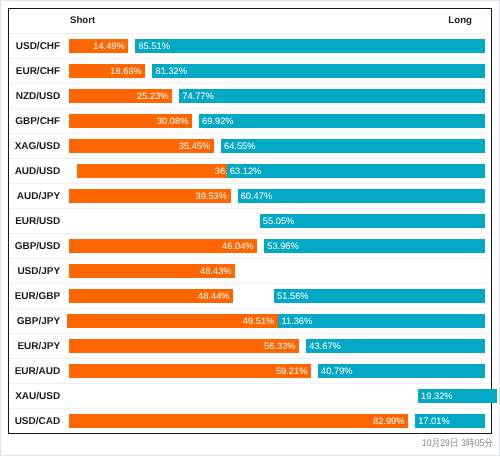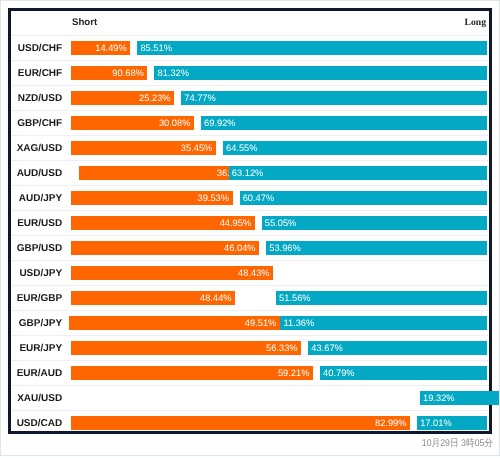--- a/index.html
+++ b/index.html
@@ -1,56 +1,56 @@
 <!DOCTYPE html>
 <html><head>
 <meta charset="utf-8">
 <title>FX Sentiment</title>
 <style>
   html,body{margin:0;padding:0;}
   body{width:500px;height:458px;background:#ffffff;font-family:"Liberation Sans",sans-serif;-webkit-font-smoothing:antialiased;text-rendering:geometricPrecision;}
   .page{position:absolute;left:0px;top:0px;width:500px;height:458px;overflow:hidden;}
   .frame{position:absolute;left:0px;top:0px;width:500px;height:456px;border:1px solid #dce5e7;box-sizing:border-box;background:#ffffff;}
   
-  .card{position:absolute;left:8px;top:8px;width:484px;height:426px;border:3px solid #0f172a;box-sizing:border-box;background:#fff;}
+  .card{position:absolute;left:8px;top:8px;width:484px;height:426px;border:1px solid #0f172a;box-sizing:border-box;background:#fff;}
   .hdrrow{position:absolute;left:0;top:0;right:0;height:25px;border-bottom:1px solid #efefef;box-sizing:border-box;}
   .hlbl{will-change:opacity;position:absolute;top:6.4px;font-size:9.7px;font-weight:bold;color:#232323;line-height:11px;white-space:nowrap;}
   .row{position:absolute;left:0;right:0;height:25px;border-bottom:1px solid #efefef;box-sizing:border-box;}
   .row.last{border-bottom:none;}
   .pair{will-change:opacity;position:absolute;top:7px;font-size:10px;font-weight:bold;color:#1a1a1a;line-height:11px;text-align:right;white-space:nowrap;}
   .bar{position:absolute;top:5.3px;height:14px;font-size:9.3px;line-height:14.6px;color:#ffffff;box-sizing:border-box;white-space:nowrap;overflow:hidden;}
   .bar.s{background:#ff6600;text-align:right;padding-right:3.6px;}
   .bar>span{will-change:opacity;display:block;}
   .bar.l{background:#02a8c4;text-align:left;padding-left:3.1px;}
   .foot{position:absolute;will-change:opacity;right:6.6px;top:439.2px;font-size:9.8px;color:#8a8a8a;line-height:10px;white-space:nowrap;transform:scaleX(0.89);transform-origin:100% 50%;}
 </style>
 </head>
 <body>
 
 <div class="page">
   <div class="frame"></div>
   <div class="card">
     <div class="hdrrow">
       <span class="hlbl" id="shortHdr" style="left: 60.99px;">Short</span>
-      <span class="hlbl" id="longHdr" style="right: 3px; font-family: Liberation Serif, serif;">Long</span>
+      <span class="hlbl" id="longHdr" style="right: 19px;">Long</span>
     </div>
     <div id="rows">
         <div class="row" style="top:25.00px;height:25.00px">
           <span class="pair" style="left:0;width:51.19px">USD/CHF</span>
           <div class="bar s" style="left:60.19px;width:59.18px">
             <span>14.49%</span>
           </div>
           <div class="bar l" style="left:126.31px;width:349.24px">
             <span>85.51%</span>
           </div>
         </div>
         <div class="row" style="top:50.00px;height:25.00px">
           <span class="pair" style="left:0;width:51.19px">EUR/CHF</span>
           <div class="bar s" style="left:60.19px;width:76.29px">
-            <span>90.68%</span>
+            <span>18.68%</span>
           </div>
           <div class="bar l" style="left:143.42px;width:332.13px">
             <span>81.32%</span>
           </div>
         </div>
         <div class="row" style="top:75.00px;height:25.00px">
           <span class="pair" style="left:0;width:51.19px">NZD/USD</span>
           <div class="bar s" style="left:60.19px;width:103.04px">
             <span>25.23%</span>
           </div>
@@ -89,39 +89,36 @@
           <span class="pair" style="left:0;width:51.19px">AUD/JPY</span>
           <div class="bar s" style="left:60.19px;width:161.45px">
             <span>39.53%</span>
           </div>
           <div class="bar l" style="left:228.58px;width:246.97px">
             <span>60.47%</span>
           </div>
         </div>
         <div class="row" style="top:200.00px;height:25.00px">
           <span class="pair" style="left:0;width:51.19px">EUR/USD</span>
-          <div class="bar s" style="left:60.19px;width:183.58px">
-            <span>44.95%</span>
-          </div>
           <div class="bar l" style="left:250.71px;width:224.84px">
             <span>55.05%</span>
           </div>
         </div>
         <div class="row" style="top:225.00px;height:25.00px">
           <span class="pair" style="left:0;width:51.19px">GBP/USD</span>
           <div class="bar s" style="left:60.19px;width:188.04px">
             <span>46.04%</span>
           </div>
           <div class="bar l" style="left:255.17px;width:220.38px">
             <span>53.96%</span>
           </div>
         </div>
         <div class="row" style="top:250.00px;height:25.00px">
           <span class="pair" style="left:0;width:51.19px">USD/JPY</span>
-          <div class="bar s" style="left:60.19px;width:202px">
+          <div class="bar s" style="left:60.19px;width:166px">
             <span>48.43%</span>
           </div>
         </div>
         <div class="row" style="top:275.00px;height:25.00px">
           <span class="pair" style="left:0;width:51.19px">EUR/GBP</span>
           <div class="bar s" style="left:60.19px;width:164px">
             <span>48.44%</span>
           </div>
           <div class="bar l" style="left:264.97px;width:210.58px">
             <span>51.56%</span>

